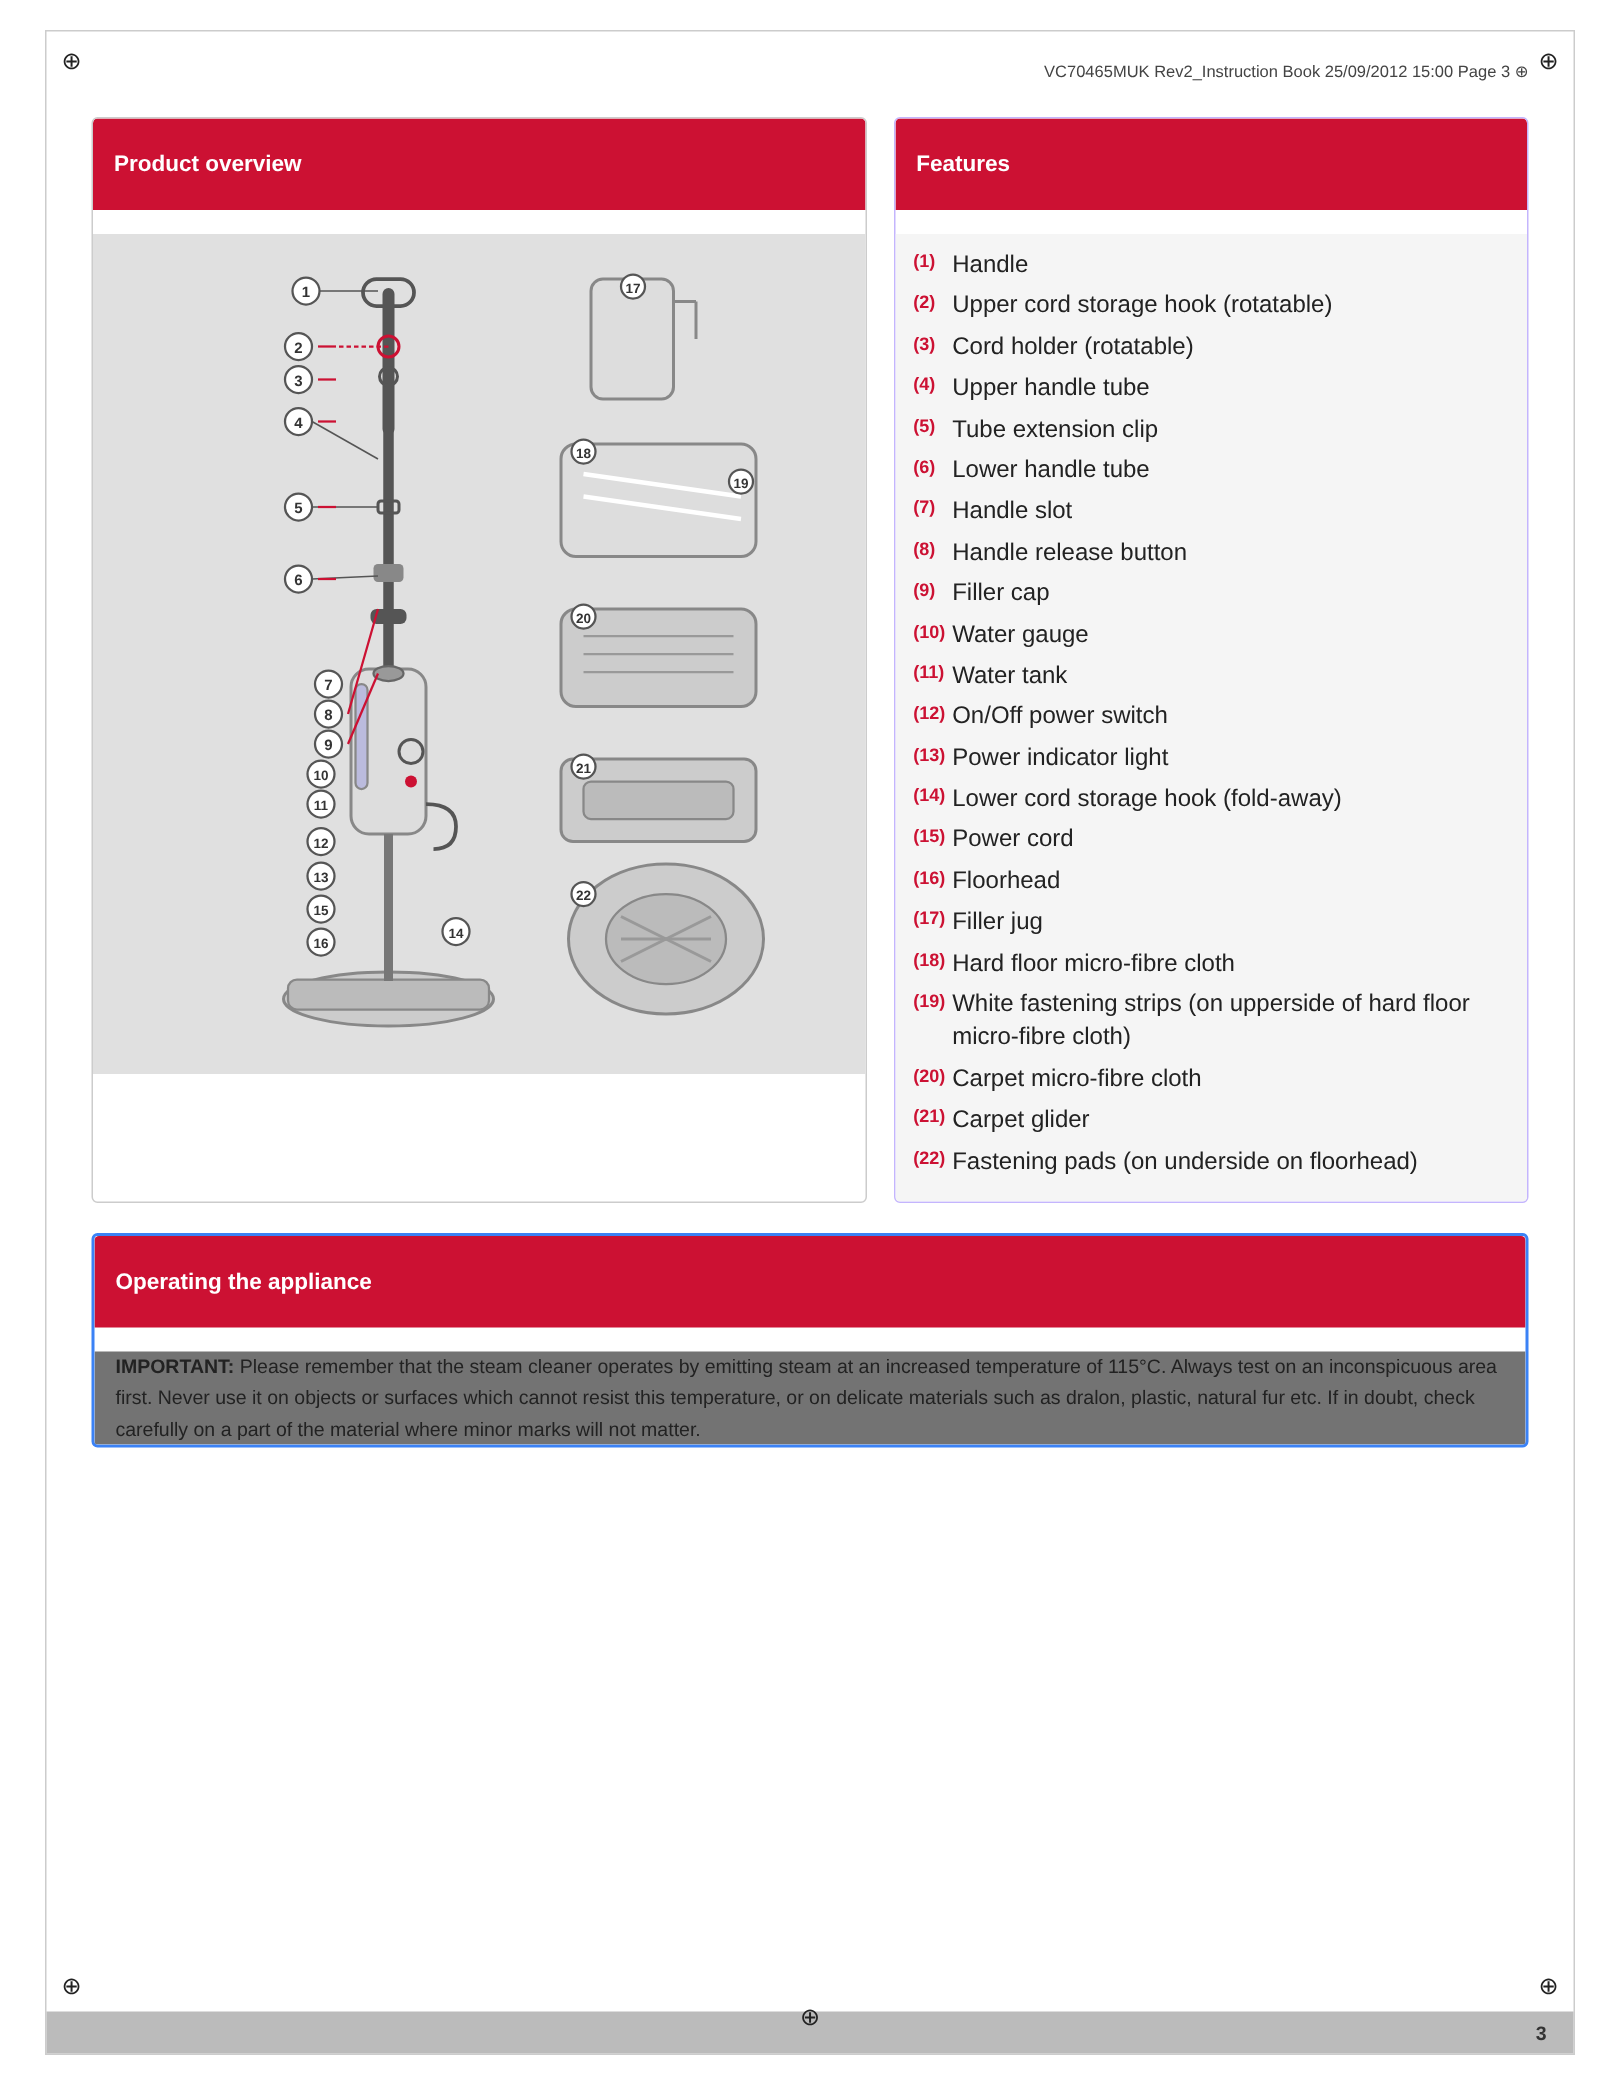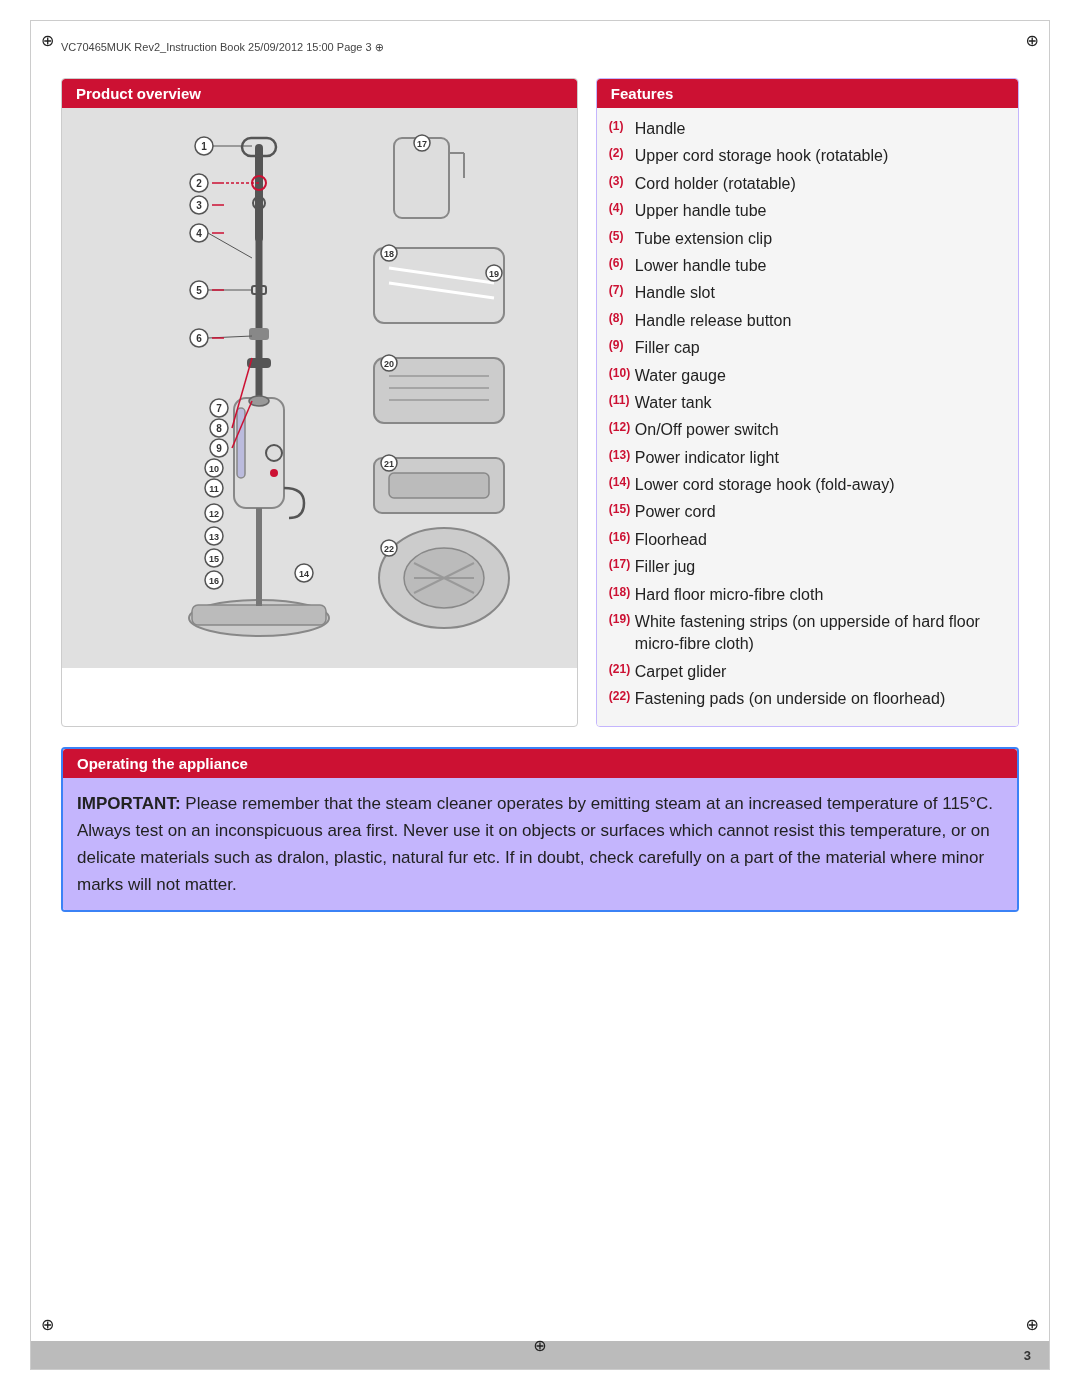--- a/index.html
+++ b/index.html
@@ -15,36 +15,36 @@
     .page-border {
       border: 1px solid #ccc;
       margin: 20px 30px;
       min-height: 1350px;
       position: relative;
       padding: 20px 30px 60px 30px;
     }
     .header-line {
       font-size: 11px;
       color: #444;
-      text-align: left;
+      text-align: right;
       margin-bottom: 18px;
       padding-bottom: 6px;
     }
     .top-content {
       display: flex;
       gap: 18px;
       margin-bottom: 20px;
     }
     .section-title {
       background: #cc1133;
       color: #fff;
       font-weight: bold;
       font-size: 15px;
-      padding: 6px 14px;
-      margin-bottom: 0;
+      padding: 22px 14px;
+      margin-bottom: 16px;
       border-radius: 3px 3px 0 0;
     }
     .product-overview-box {
       flex: 1.1;
       border: 1px solid #ccc;
       border-radius: 4px;
       overflow: hidden;
     }
     .features-box {
       flex: 0.9;
@@ -83,23 +83,23 @@
       color: #222;
       font-size: 16px;
     }
     .operating-section {
       border: 2px solid #3b82f6;
       border-radius: 4px;
       overflow: hidden;
       margin-top: 10px;
     }
     .operating-body {
-      padding: 12px 14px;
-      background: #c4b5fd;
-      font-size: 17px;
+      padding: 0 14px;
+      background: #737373;
+      font-size: 13px;
       line-height: 1.6;
     }
     .operating-body strong {
       font-weight: bold;
     }
     .bottom-bar {
       position: absolute;
       bottom: 0;
       left: 0;
       right: 0;
@@ -360,20 +360,24 @@
     </div>
           <div class="feature-item">
       <span class="feature-num">(18)</span>
       <span class="feature-text">Hard floor micro-fibre cloth</span>
     </div>
           <div class="feature-item">
       <span class="feature-num">(19)</span>
       <span class="feature-text">White fastening strips (on upperside of hard floor micro-fibre cloth)</span>
     </div>
           <div class="feature-item">
+      <span class="feature-num">(20)</span>
+      <span class="feature-text">Carpet micro-fibre cloth</span>
+    </div>
+          <div class="feature-item">
       <span class="feature-num">(21)</span>
       <span class="feature-text">Carpet glider</span>
     </div>
           <div class="feature-item">
       <span class="feature-num">(22)</span>
       <span class="feature-text">Fastening pads (on underside on floorhead)</span>
     </div>
         </div>
     </div>
 

